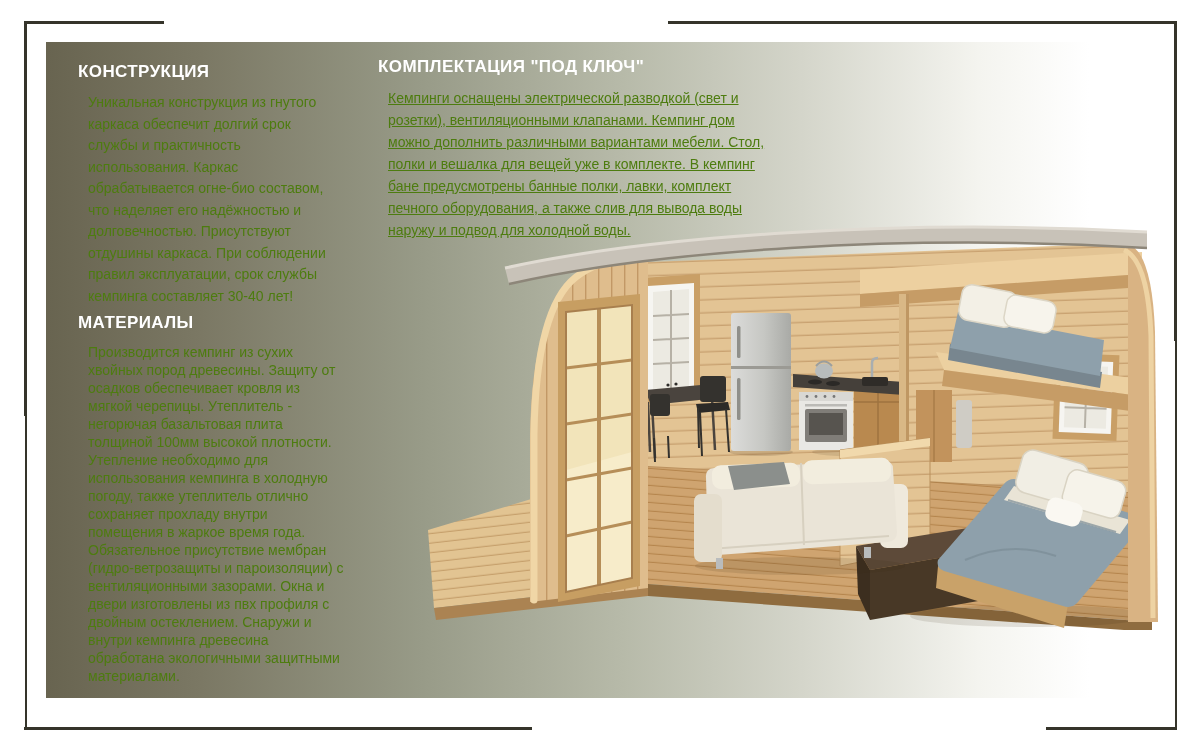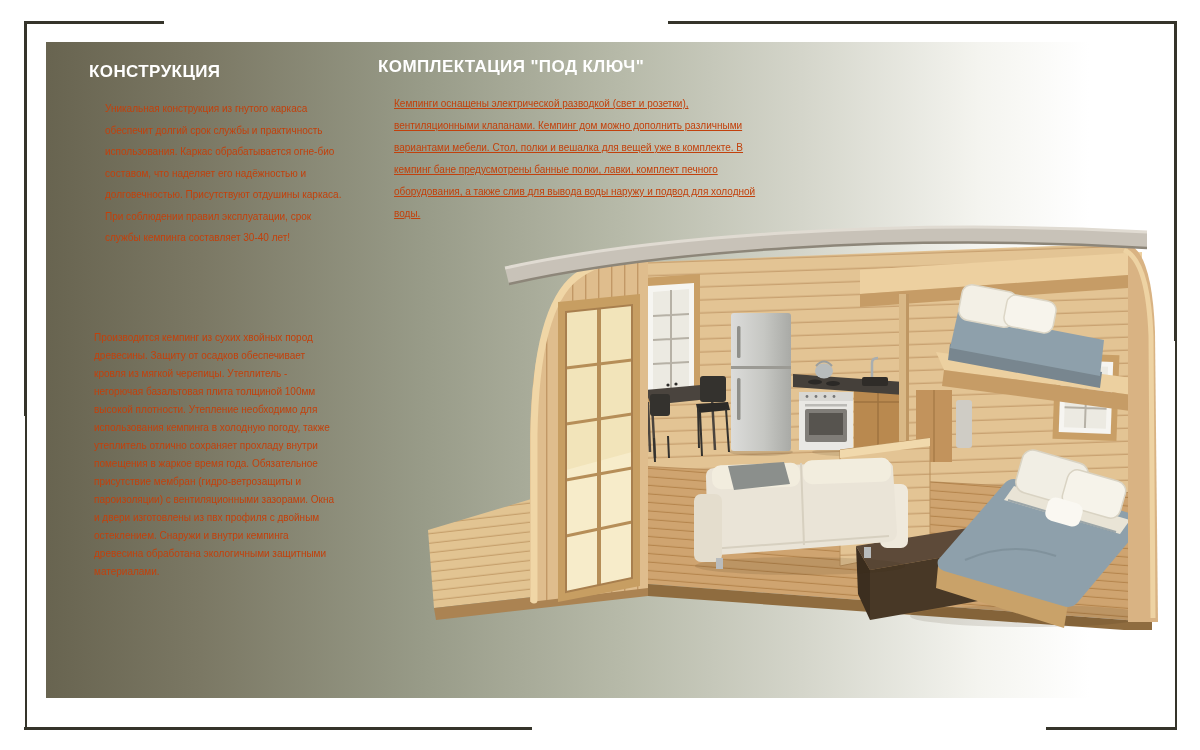--- a/index.html
+++ b/index.html
@@ -10,22 +10,22 @@
   .frame-seg{position:absolute;background:#35342a;}
   .panel{
     position:absolute;left:46px;top:42px;width:1110px;height:656px;
     background:linear-gradient(90deg,#686450 0%,#7b7864 14%,#989b88 34%,#b7baa9 52%,#d4d5ca 68%,#f4f4ef 84%,#ffffff 94%);
   }
   .sec{position:absolute;color:#ffffff;}
   .sec h2{
     margin:0 0 8px 0;font-size:17px;font-weight:bold;letter-spacing:.4px;
     text-transform:uppercase;color:#ffffff;
   }
-  .sec p{margin:16px;font-size:10px;line-height:21.5px;color:#c2410c;}
-  #sec-construction{left:89px;top:62px;width:272px;}
+  .sec p{margin:10px;font-size:14px;line-height:21.5px;color:#4d7c0f;}
+  #sec-construction{left:78px;top:62px;width:272px;}
   #sec-materials{left:78px;top:313px;width:276px;}
   #sec-materials p{line-height:18px;}
   #sec-equipment{left:378px;top:57px;width:400px;}
   #sec-equipment p{line-height:22px;text-decoration:underline;}
   #sec-foundation{left:378px;top:624px;width:545px;}
   #house{position:absolute;left:415px;top:205px;width:745px;height:425px;}
 </style>
 </head>
 <body>
 
@@ -39,20 +39,21 @@
 <div class="frame-seg" style="left:1046px;top:727px;width:131px;height:3px"></div>
 
 <div class="panel"></div>
 
 <section class="sec" id="sec-construction">
   <h2>КОНСТРУКЦИЯ</h2>
   <p>Уникальная конструкция из гнутого каркаса обеспечит долгий срок службы и практичность использования. Каркас обрабатывается огне-био составом, что наделяет его надёжностью и долговечностью. Присутствуют отдушины каркаса. При соблюдении правил эксплуатации, срок службы кемпинга составляет 30-40 лет!</p>
 </section>
 
 <section class="sec" id="sec-materials">
+  <h2>МАТЕРИАЛЫ</h2>
   <p>Производится кемпинг из сухих хвойных пород древесины. Защиту от осадков обеспечивает кровля из мягкой черепицы. Утеплитель - негорючая базальтовая плита толщиной 100мм высокой плотности. Утепление необходимо для использования кемпинга в холодную погоду, также утеплитель отлично сохраняет прохладу внутри помещения в жаркое время года. Обязательное присутствие мембран (гидро-ветрозащиты и пароизоляции) с вентиляционными зазорами. Окна и двери изготовлены из пвх профиля с двойным остеклением. Снаружи и внутри кемпинга древесина обработана экологичными  защитными материалами.</p>
 </section>
 
 <section class="sec" id="sec-equipment">
   <h2>КОМПЛЕКТАЦИЯ "ПОД КЛЮЧ"</h2>
   <p>Кемпинги оснащены электрической разводкой (свет и розетки), вентиляционными клапанами. Кемпинг дом можно дополнить различными вариантами мебели. Стол, полки и вешалка для вещей уже в комплекте. В кемпинг бане предусмотрены банные полки, лавки, комплект печного оборудования, а также слив для вывода воды наружу и подвод для холодной воды.</p>
 </section>
 
 <section class="sec" id="sec-foundation">
 </section>

